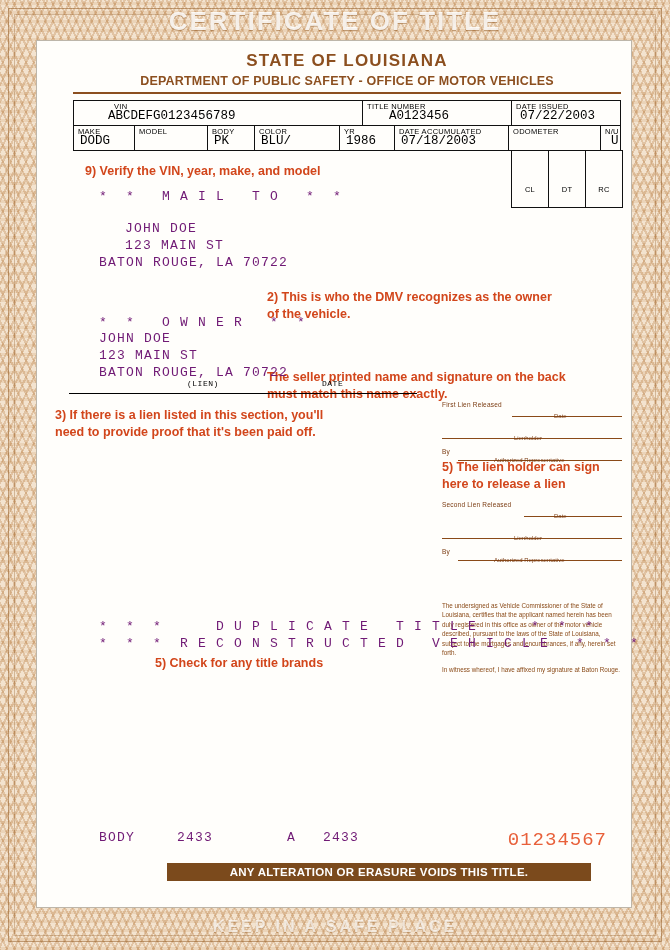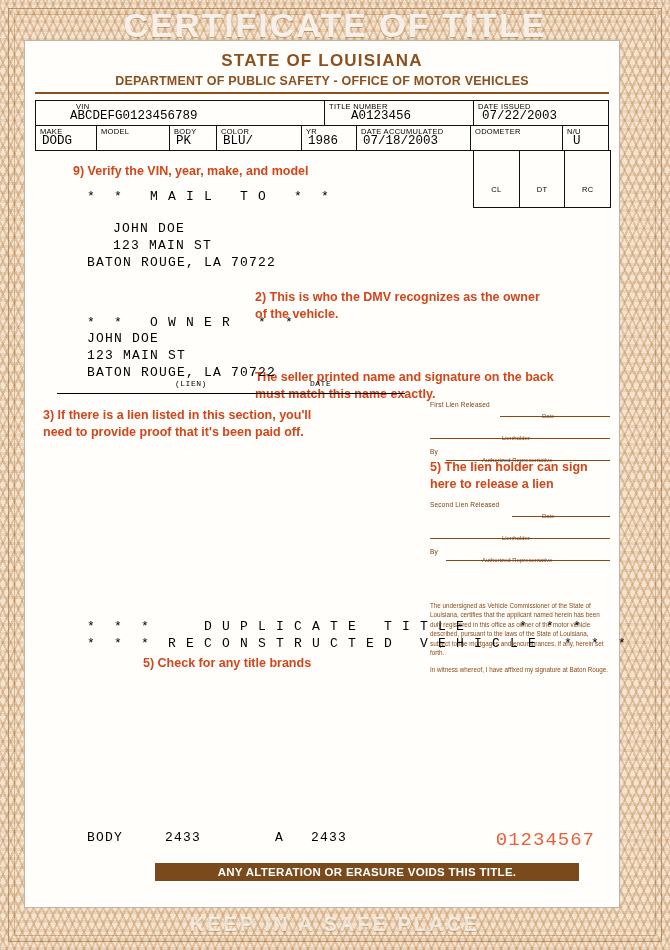--- a/index.html
+++ b/index.html
@@ -27,29 +27,29 @@
   }
   .border-frame2 {
     position:absolute; left:14px; top:14px; right:14px; bottom:14px;
     border:1px solid rgba(150,95,40,.35);
   }
 
   
   .top-wm {
     position:absolute; top:6px; left:0; right:0;
     text-align:center;
-    font-size:34px; font-weight:bold; letter-spacing:2px;
+    font-size:26px; font-weight:bold; letter-spacing:2px;
     color:rgba(255,255,255,.85);
     text-shadow:0 1px 0 rgba(140,85,30,.45);
     font-family:"Liberation Sans", sans-serif;
   }
   .bottom-wm {
     position:absolute; bottom:14px; left:0; right:0;
     text-align:center;
-    font-size:20px; font-weight:bold; letter-spacing:3px;
+    font-size:16px; font-weight:bold; letter-spacing:3px;
     color:rgba(255,255,255,.7);
     text-shadow:0 1px 0 rgba(140,85,30,.3);
   }
 
   
   .side-wm {
     position:absolute;
     font-size:8.5px; letter-spacing:.6px;
     color:#8a5a28;
     white-space:nowrap;
@@ -62,23 +62,24 @@
   }
   .side-wm.right {
     right:16px; top:50%;
     transform:translateY(-50%) rotate(90deg);
     transform-origin:center;
   }
 
   
   .page {
     position:absolute;
-    left:24px; top:40px; width:596px; height:868px;
+    left:36px; top:40px; width:596px; height:868px;
     background:#fffefb;
     border:1px solid #bdb6aa;
+    padding-left:26px;
   }
 
   .hdr { text-align:center; padding-top:10px; }
   .hdr .t1 {
     font-size:17px; font-weight:bold; letter-spacing:1.2px;
     color:#8c4f1f;
   }
   .hdr .t2 {
     font-size:12.5px; font-weight:bold; letter-spacing:.2px;
     color:#8c4f1f; margin-top:3px;
@@ -114,21 +115,21 @@
   .odo-sub { display:flex; margin-top:-1px; }
   .odo-sub .cell { flex:1 1 0; height:58px; margin-left:-1px; }
   .odo-sub .cell:first-child { margin-left:0; }
 
   
   .mono {
     font-family:"Liberation Mono", monospace;
     font-size:13px;
     letter-spacing:1.2px;
     white-space:pre;
-    color:#000000;
+    color:#701a75;
   }
   .note {
     color:#d2461b;
     font-weight:bold;
     font-size:12.5px;
     line-height:1.35;
   }
   .abs { position:absolute; }
 
   
@@ -240,21 +241,21 @@
         </div>
         <div class="cell c" style="flex:0 0 93px;">
           <span class="lbl">ODOMETER</span>
         </div>
         <div class="cell c" style="flex:1 1 auto;">
           <span class="lbl">N/U</span>
           <span class="val" style="left:10px;">U</span>
         </div>
       </div>
 
-      <div class="odo-sub" style="width:138px; margin-left:438px;">
+      <div class="odo-sub" style="width:112px; margin-left:438px;">
         <div class="cell ctrlbl">
           <span class="lbl" style="top:34px;">CL</span>
         </div>
         <div class="cell ctrlbl">
           <span class="lbl" style="top:34px;">DT</span>
         </div>
         <div class="cell ctrlbl">
           <span class="lbl" style="top:34px;">RC</span>
         </div>
       </div>

